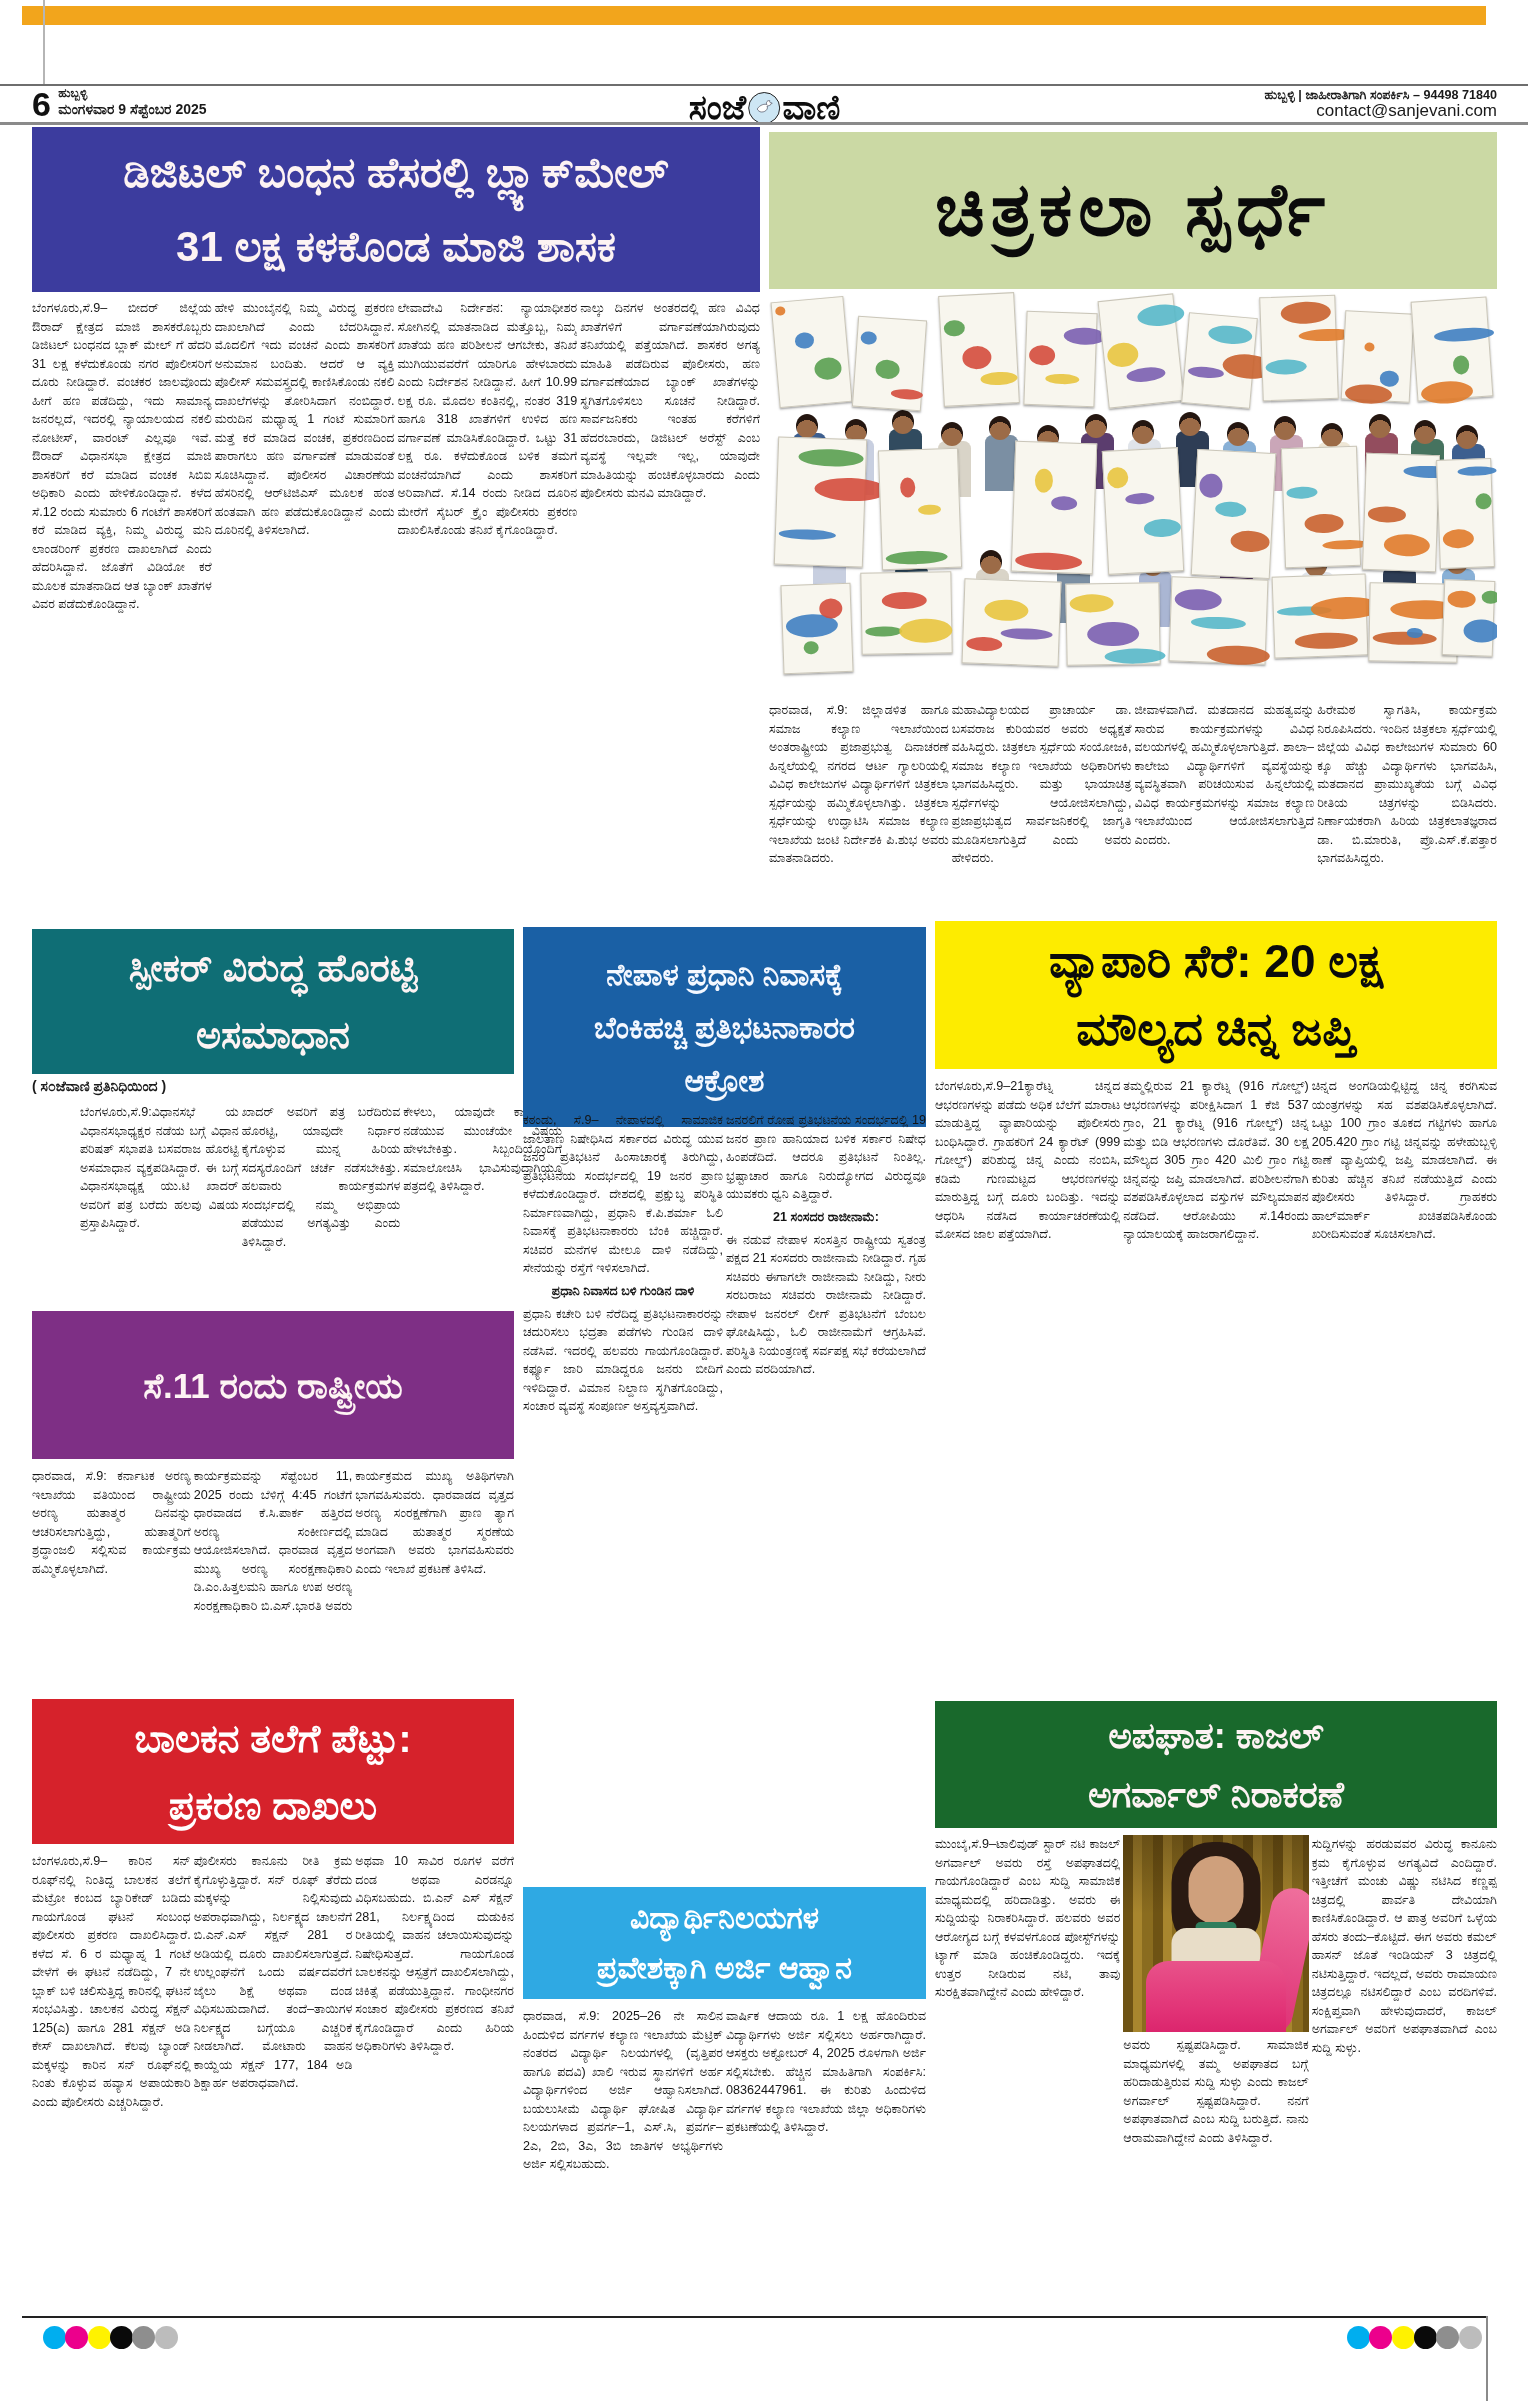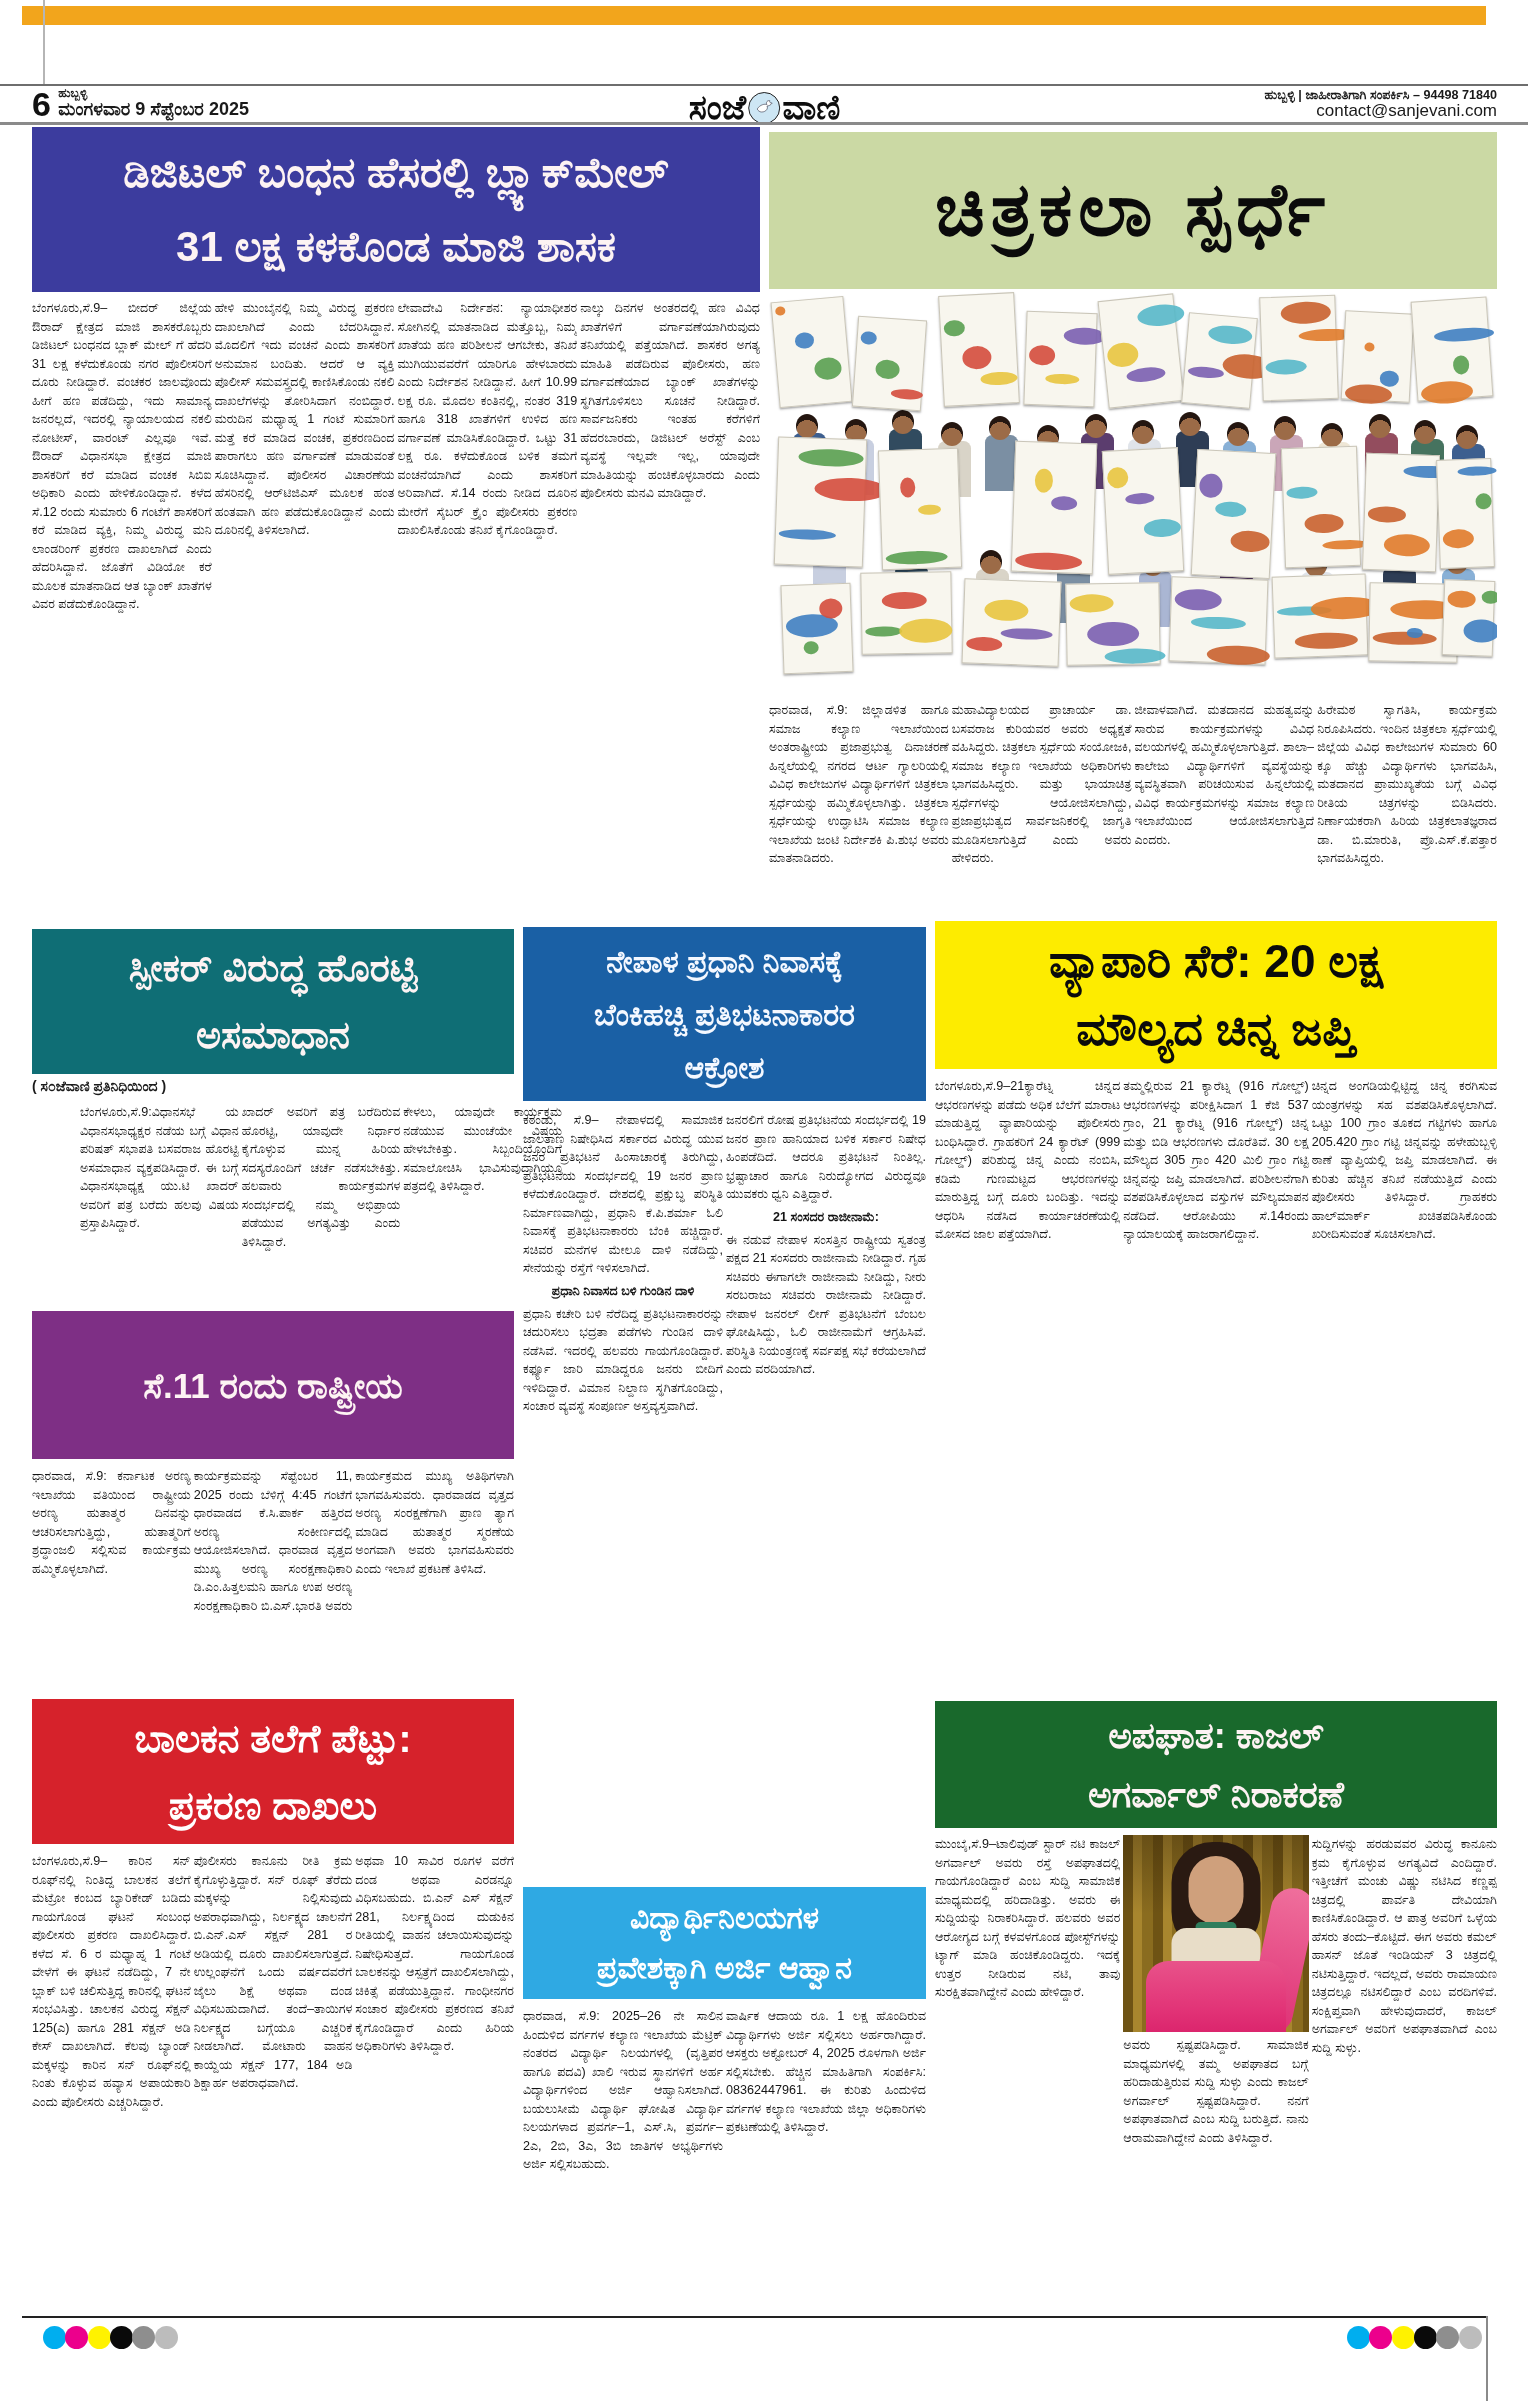--- a/index.html
+++ b/index.html
@@ -10,38 +10,38 @@
   #top-bar{left:22px;top:6px;width:1464px;height:19px;background:#f2a51c;}
   #crop-left{left:43px;top:0;width:1.5px;height:84px;background:#b5b5b5;}
   #rule-top{left:0;top:84px;width:1528px;height:1.5px;background:#6e6e6e;}
   #rule-bottom{left:0;top:122px;width:1528px;height:3px;background:#8a8a8a;}
   
   #header{left:32px;top:87px;width:1465px;height:35px;}
   .hdr-left{position:absolute;left:0;top:0;display:flex;align-items:flex-start;}
   .pageno{font-size:34px;font-weight:bold;line-height:34px;color:#111;}
   .ed{margin-left:7.4px;}
   .ed1{font-size:12px;font-weight:bold;line-height:13.3px;}
-  .ed2{font-size:18px;font-weight:bold;line-height:18px;}
+  .ed2{font-size:14px;font-weight:bold;line-height:18px;}
   .masthead{position:absolute;left:50%;top:0.7px;transform:translateX(-50%);
             display:flex;align-items:center;font-size:34px;font-weight:bold;color:#0d0d0d;}
   .mast-logo{width:30px;height:30px;border-radius:50%;background:#cde6f4;border:1.5px solid #222;
              margin:0 2.2px;display:flex;align-items:center;justify-content:center;}
   .hdr-right{position:absolute;right:0;top:0;text-align:right;}
   .hdr-right .l1{font-size:12.6px;font-weight:bold;line-height:16.3px;}
   .hdr-right .l2{font-size:17px;line-height:16.3px;}
   
   .hbox{display:flex;flex-direction:column;align-items:center;justify-content:center;text-align:center;}
   .hbox .hl{font-weight:bold;white-space:nowrap;}
   #box-digital{left:32px;top:127px;width:728px;height:165px;background:#3c3c9e;color:#fdf3f3;}
   #box-digital .hl{font-size:42px;line-height:74px;}
   #box-chitra{left:769px;top:132px;width:728px;height:157px;background:#cbd9a4;color:#0b0b0b;}
   #box-chitra .hl{font-size:74px;letter-spacing:6px;}
   #box-speaker{left:32px;top:929px;width:482px;height:145px;background:#0f6e75;color:#fdf3f3;}
   #box-speaker .hl{font-size:38px;line-height:67px;}
-  #box-nepal{left:523px;top:927px;width:403px;height:174px;background:#1a60a5;color:#f4f8ff;}
+  #box-nepal{left:523px;top:927px;width:403px;height:200px;background:#1a60a5;color:#f4f8ff;}
   #box-nepal .hl{font-size:30px;line-height:53px;}
   #box-gold{left:935px;top:921px;width:562px;height:148px;background:#fdec00;color:#0b0b0b;}
   #box-gold .hl{font-size:46px;line-height:68px;}
   #box-forest{left:32px;top:1311px;width:482px;height:148px;background:#7e2f85;color:#fdf3f3;}
   #box-forest .hl{font-size:35px;line-height:67px;}
   #box-boy{left:32px;top:1699px;width:482px;height:145px;background:#d6222b;color:#fff;}
   #box-boy .hl{font-size:39px;line-height:67px;}
   #box-kajal{left:935px;top:1701px;width:562px;height:127px;background:#19692c;color:#fdf3f3;}
   #box-kajal .hl{font-size:36px;line-height:59px;}
   #box-hostel{left:523px;top:1887px;width:403px;height:112px;background:#2fa9e3;color:#fff;}

